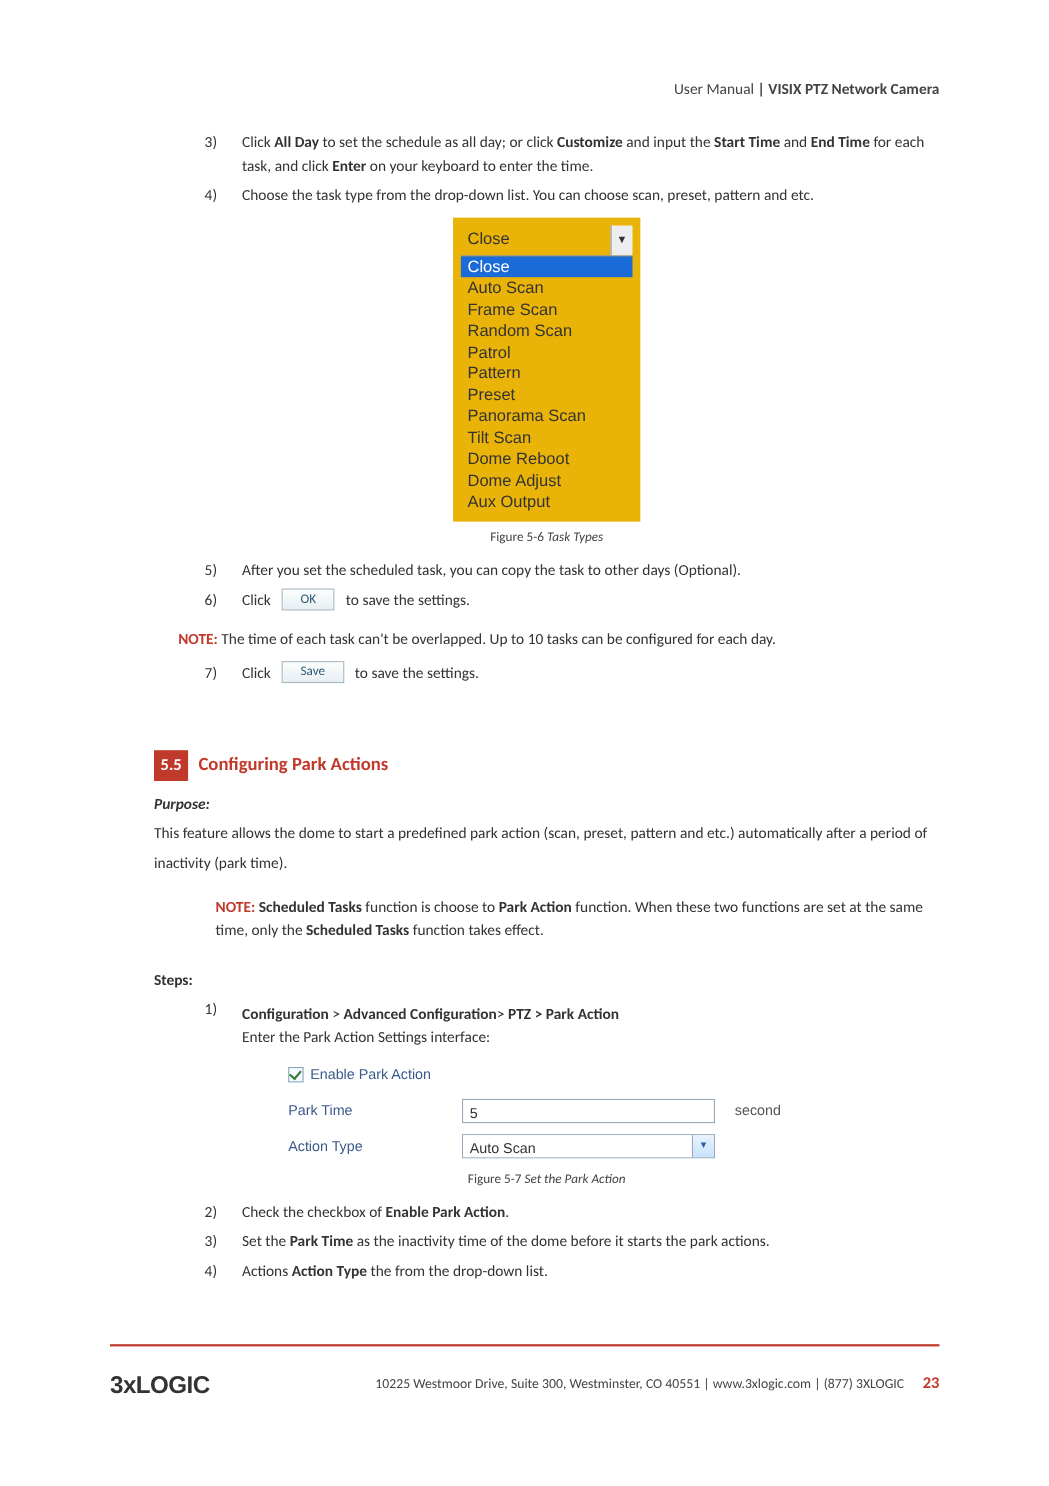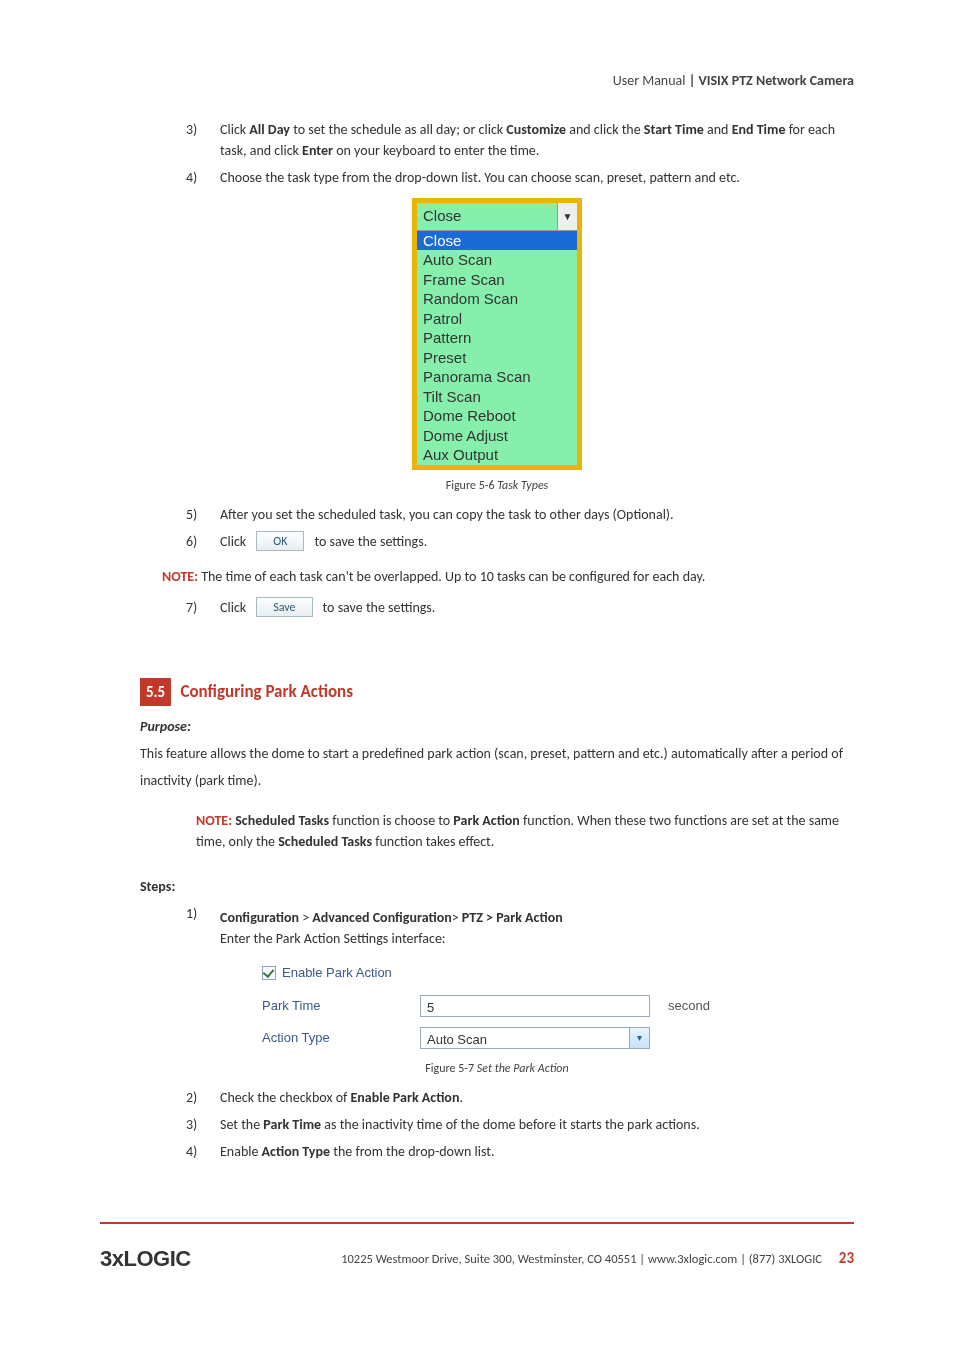--- a/index.html
+++ b/index.html
@@ -27,22 +27,22 @@
     gap: 14px;
     margin-bottom: 6px;
     padding-left: 46px;
   }
   .ol-num { min-width: 20px; }
   .ol-body { flex: 1; }
   .b { font-weight: 700; }
   .fig-wrap { text-align: center; margin: 10px 0 6px 0; }
   .dropdown-fig {
     display: inline-block;
-    border: 5px solid #eab308;
-    background: #86efac;
+    border: 7px solid #eab308;
+    background: #eab308;
     text-align: left;
     min-width: 170px;
     font-family: Arial, sans-serif;
     font-size: 15px;
   }
   .dropdown-fig .dd-head {
     display: flex;
     border-bottom: 1px solid #999;
   }
   .dropdown-fig .dd-head .dd-val {
@@ -200,21 +200,21 @@
 </head>
 <body>
 
 <div class="header-line">
   <span class="thin">User Manual </span><span class="bold">| VISIX PTZ Network Camera</span>
 </div>
 
 <div class="ol-item">
   <div class="ol-num">3)</div>
   <div class="ol-body">
-    <span>Click </span><span class="b">All Day</span><span> to set the schedule as all day; or click </span><span class="b">Customize</span><span> and click the </span><span class="b">Start Time</span><span> and </span><span class="b">End Time</span><span> for each task, and click </span><span class="b">Enter</span><span> on your keyboard to enter the time.</span>
+    <span>Click </span><span class="b">All Day</span><span> to set the schedule as all day; or click </span><span class="b">Customize</span><span> and input the </span><span class="b">Start Time</span><span> and </span><span class="b">End Time</span><span> for each task, and click </span><span class="b">Enter</span><span> on your keyboard to enter the time.</span>
   </div>
 </div>
 
 <div class="ol-item">
   <div class="ol-num">4)</div>
   <div class="ol-body">Choose the task type from the drop-down list. You can choose scan, preset, pattern and etc.</div>
 </div>
 
 <div class="fig-wrap">
   <div class="dropdown-fig">
@@ -326,21 +326,21 @@
 </div>
 <div class="ol-item">
   <div class="ol-num">3)</div>
   <div class="ol-body">
     <span>Set the </span><span class="b">Park Time</span><span> as the inactivity time of the dome before it starts the park actions.</span>
   </div>
 </div>
 <div class="ol-item">
   <div class="ol-num">4)</div>
   <div class="ol-body">
-    <span>Enable </span><span class="b">Action Type</span><span> the from the drop-down list.</span>
+    <span>Actions </span><span class="b">Action Type</span><span> the from the drop-down list.</span>
   </div>
 </div>
 
 <div class="footer">
   <div class="hr"></div>
   <div class="frow">
     <div class="logo"><span class="x">3x</span>LOGIC</div>
     <div>
       <span>10225 Westmoor Drive, Suite 300, Westminster, CO 40551 | www.3xlogic.com | (877) 3XLOGIC</span>
       <span class="pagenum">23</span>

